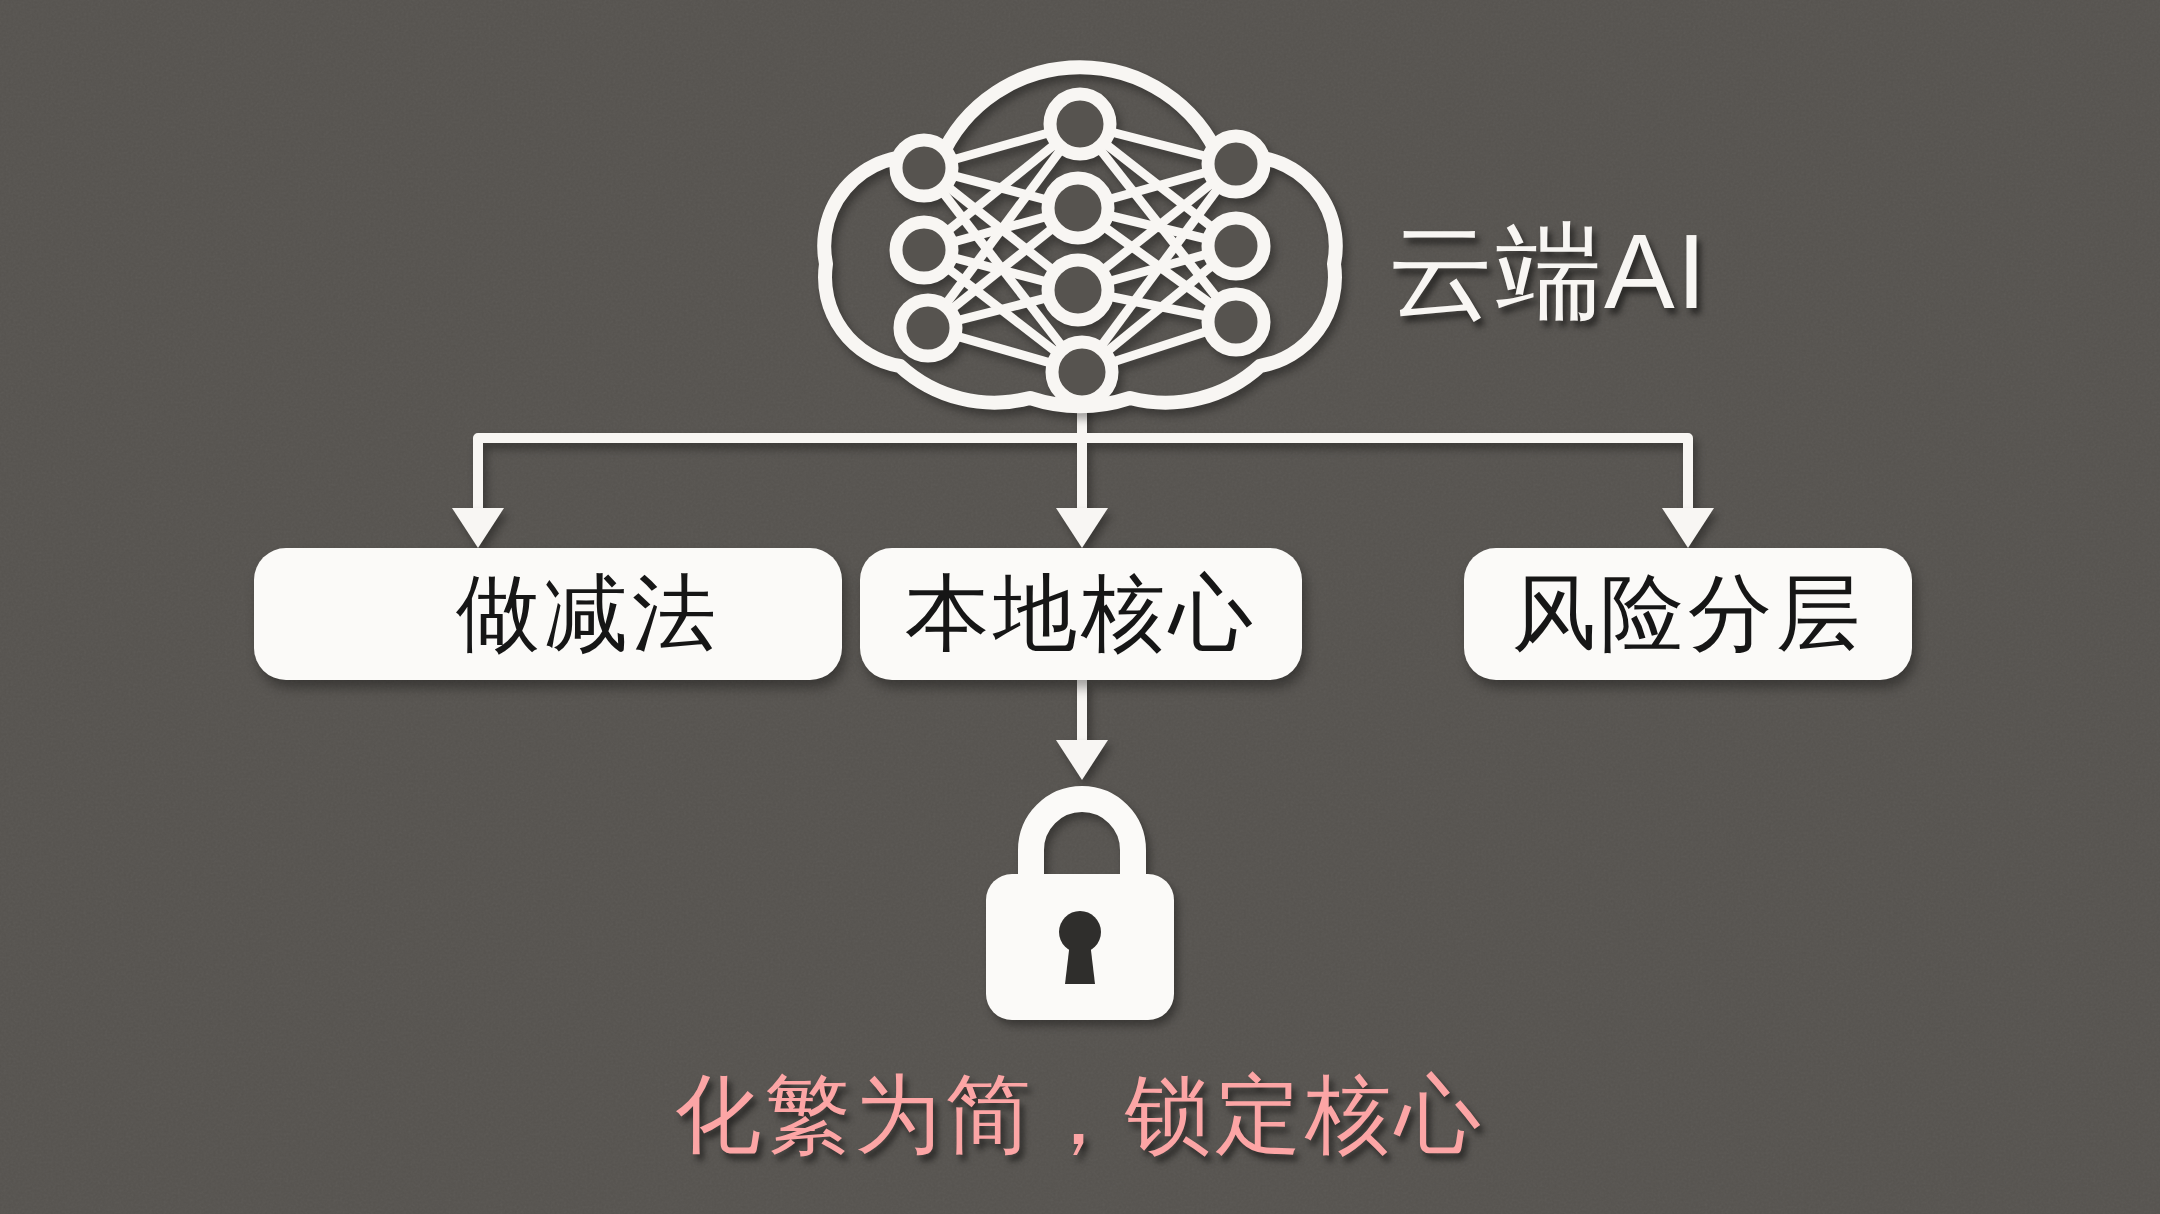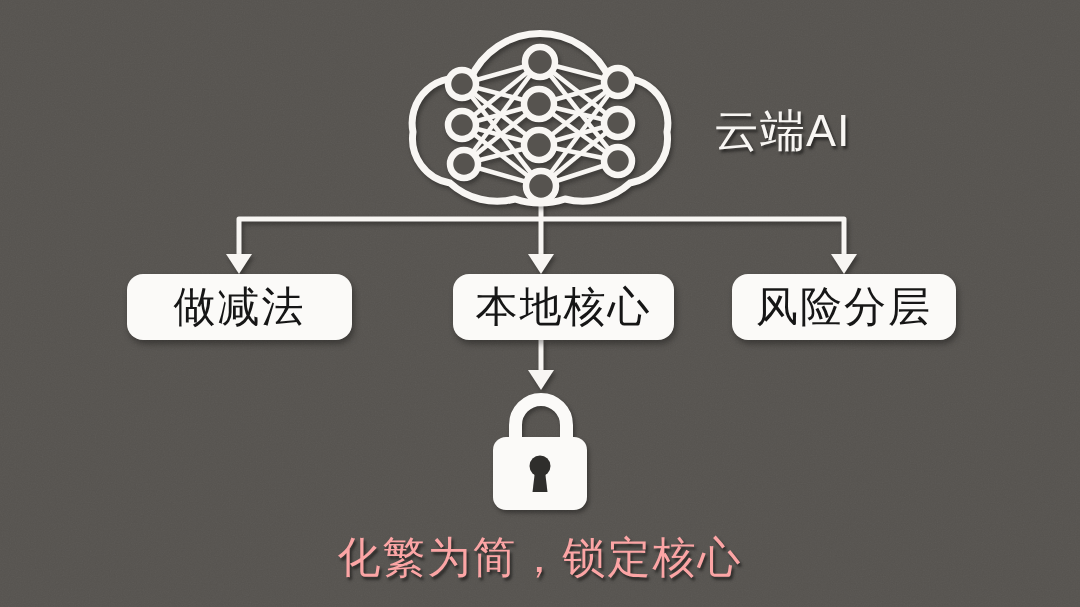--- a/index.html
+++ b/index.html
@@ -22,48 +22,47 @@
     height: 607px;
     display: block;
   }
   .shape-shadow {
     filter: drop-shadow(2px 3px 2px rgba(0,0,0,0.35));
   }
   .cloud-label {
     position: absolute;
     left: 694px;
     top: 101px;
-    font-size: 45px;
+    font-size: 53px;
     font-weight: 500;
     color: #F8F6F3;
     letter-spacing: 1px;
     text-shadow: 2px 3px 3px rgba(0,0,0,0.55);
     white-space: nowrap;
-    margin-left: 20px;
   }
   .branch-box {
     position: absolute;
     top: 274px;
     height: 66px;
     background: #FBFAF8;
     border-radius: 16px;
     display: flex;
     align-items: center;
     justify-content: center;
     box-shadow: 2px 4px 6px rgba(0,0,0,0.35);
   }
   .branch-box span {
     font-size: 42px;
     font-weight: 500;
     color: #161616;
     letter-spacing: 2px;
     white-space: nowrap;
   }
-  .box-left   { left: 127px; width: 225px; }
-  .box-center { left: 453px; width: 221px; text-align: right; }
+  .box-left   { left: 127px; width: 254px; padding-left: 40px; }
+  .box-center { left: 430px; width: 221px; text-align: right; }
   .box-right  { left: 732px; width: 224px; }
   .caption {
     position: absolute;
     left: 0;
     top: 529px;
     width: 1080px;
     text-align: center;
     font-size: 43px;
     font-weight: 500;
     color: #fca5a5;

